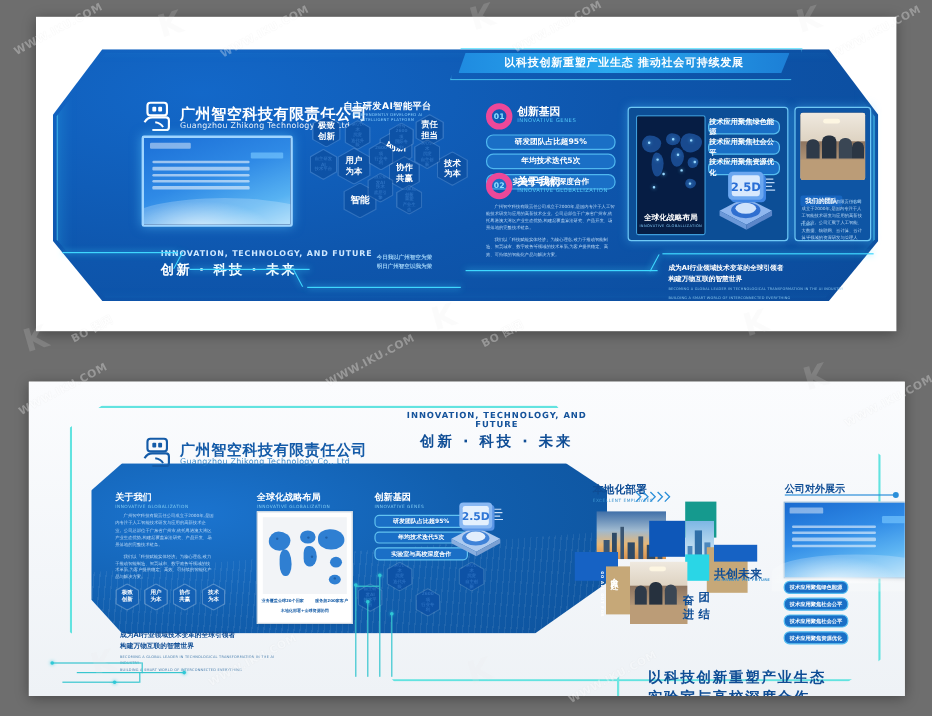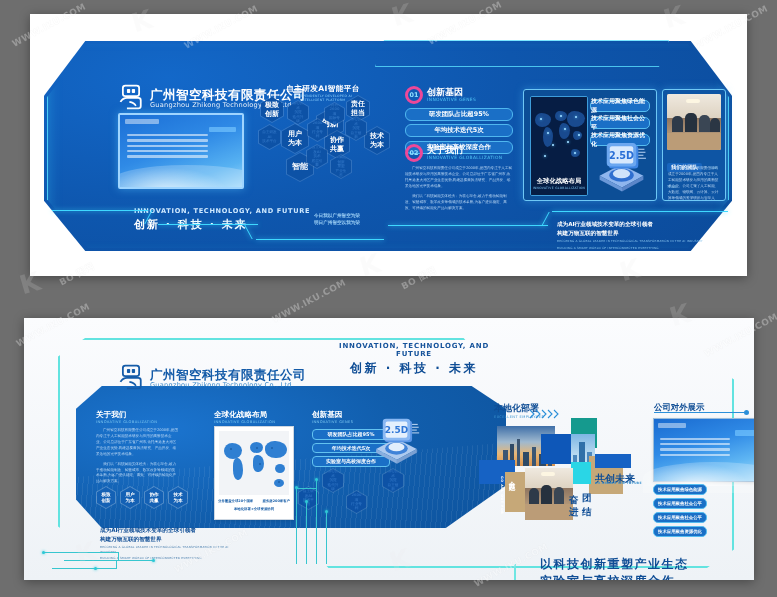--- a/index.html
+++ b/index.html
@@ -86,21 +86,21 @@
   .hex-lab{font-size:7px;font-weight:700;line-height:1.15;color:#fff;}
   .hex-sm{font-size:3.6px;line-height:1.25;color:#2a6fc0;padding:0 3px;font-weight:600;}
 
   .hex-title{position:absolute;text-align:center;color:#fff;}
   .hex-title .t1{font-size:7.6px;font-weight:700;letter-spacing:.4px;}
   .hex-title .t2{font-size:3.2px;letter-spacing:.3px;color:#8fd3ff;}
   .hex-title .t3{font-size:3.2px;letter-spacing:.3px;color:#8fd3ff;}
 
   
   .numsec{position:absolute;}
-  .numbadge{width:12px;height:12px;border-radius:50%;border:3px solid #ec4899;color:#8fe0ff;
+  .numbadge{width:12px;height:12px;border-radius:50%;border:5px solid #ec4899;color:#8fe0ff;
     font-size:6.4px;font-weight:700;display:flex;align-items:center;justify-content:center;}
   .numhead{display:flex;align-items:center;gap:4px;}
   .numhead .cn{font-size:9px;font-weight:700;color:#fff;line-height:1.1;}
   .numhead .en{font-size:4.4px;color:#54c8f8;letter-spacing:.4px;}
   .pill{
     margin-top:3.5px;height:11px;border-radius:6px;background:#1a6fc6;border:1px solid #4fb7ef;
     color:#fff;font-size:6.4px;font-weight:700;display:flex;align-items:center;justify-content:center;
   }
   .para{font-size:3.6px;line-height:1.65;color:#bcd9f5;margin-top:4px;text-indent:7px;}
 
@@ -191,20 +191,21 @@
 </head>
 <body>
 
 <div class="stage">
 
   <div class="board" id="board-top">
 
     <div class="tp-shape"></div>
 
     <div class="tp-banner-out"></div>
+    <div class="tp-banner">以科技创新重塑产业生态  推动社会可持续发展</div>
 
     <div class="logo-row" style="left:88px;top:70px;color:#fff;">
       <div class="logo-mark">
         <svg viewBox="0 0 32 32" width="26" height="26">
           <rect x="6" y="2" width="20" height="13" rx="3" fill="none" stroke="#fff" stroke-width="2.2"></rect>
           <rect x="11" y="6" width="4" height="5" rx="1" fill="#fff"></rect>
           <rect x="17" y="6" width="4" height="5" rx="1" fill="#fff"></rect>
           <path d="M3 22 q3 -5 8 -5 h14 a3 3 0 0 1 3 3 v7 a3 3 0 0 1 -3 3 h-14" fill="none" stroke="#fff" stroke-width="2.2"></path>
           <path d="M14 22 q6 1 8 5" fill="none" stroke="#fff" stroke-width="2"></path>
         </svg>

